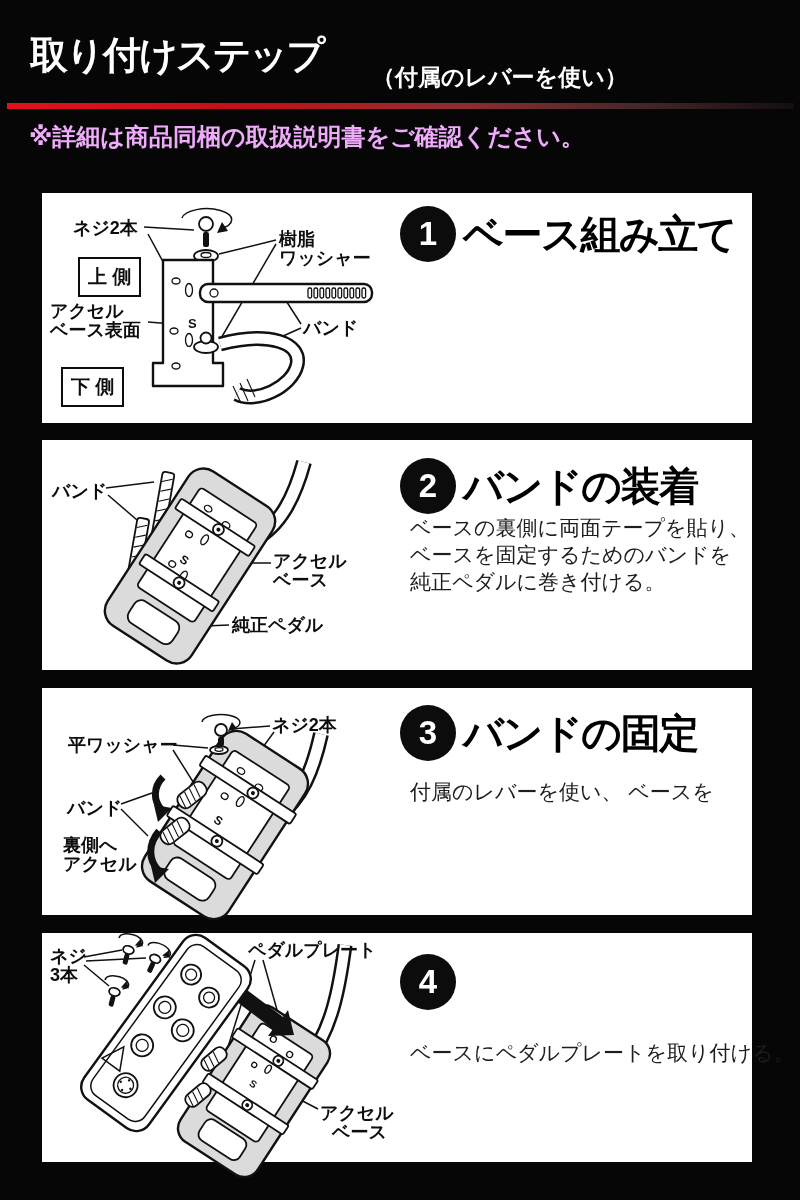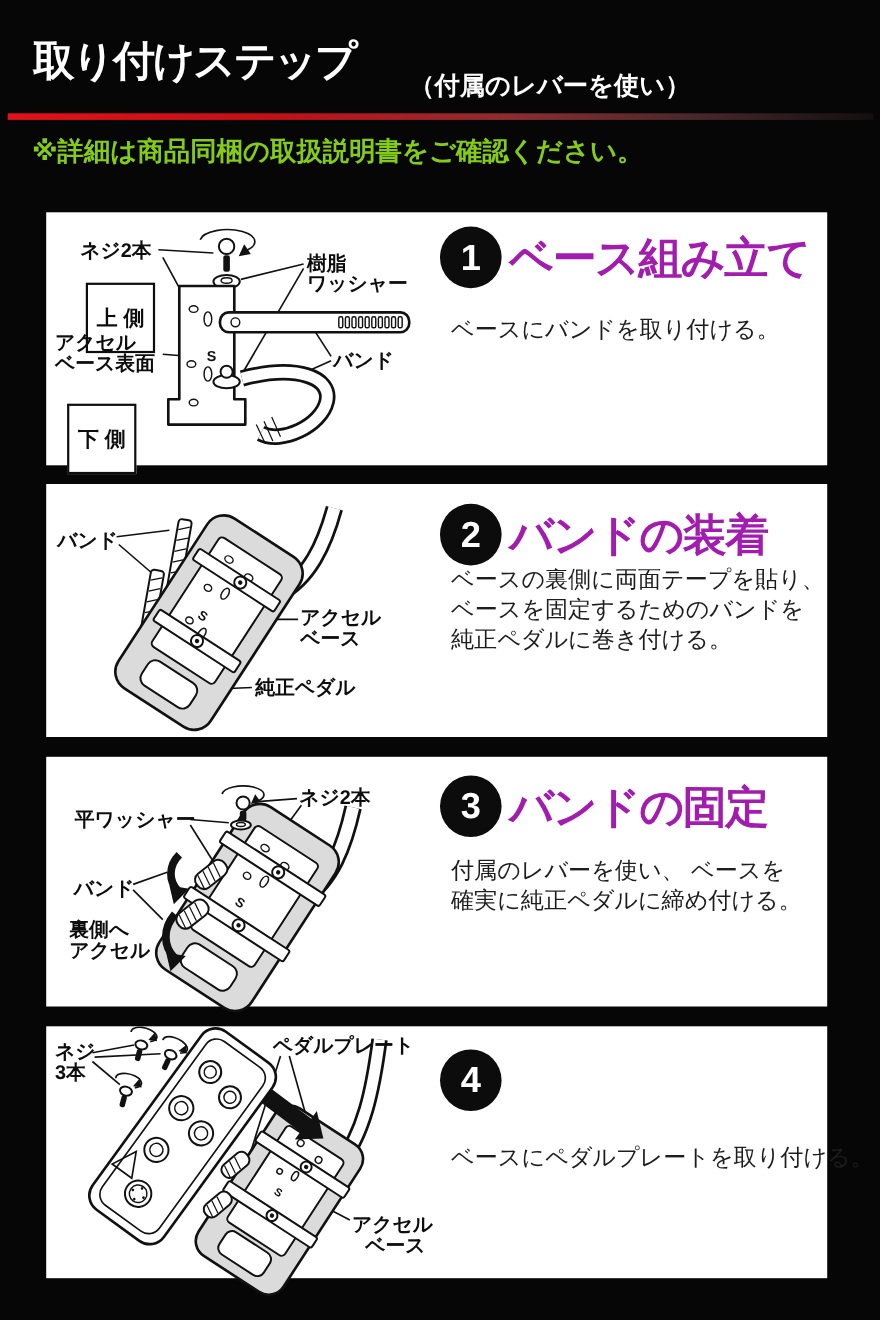--- a/index.html
+++ b/index.html
@@ -6,33 +6,33 @@
   .page{position:relative;width:800px;height:1200px;background:#060606;overflow:hidden;
         font-family:"Liberation Sans","DejaVu Sans",sans-serif;}
   
   .main-title{position:absolute;left:30px;top:30px;font-size:38px;font-weight:900;
               color:#ffffff;letter-spacing:-2px;white-space:nowrap;}
   .sub-title{position:absolute;left:372px;top:62px;font-size:23px;font-weight:800;
              color:#ffffff;white-space:nowrap;}
   .red-rule{position:absolute;left:7px;top:103px;width:787px;height:6px;
             background:linear-gradient(90deg,#e21219 0%,#c50f16 30%,#8d2d30 58%,#46272a 80%,#140e0f 100%);}
   .note-line{position:absolute;left:29px;top:121px;font-size:24px;font-weight:800;
-             color:#84cc16;white-space:nowrap;}
+             color:#f0abfc;white-space:nowrap;}
   
   .panel{position:absolute;left:42px;width:710px;background:#ffffff;}
   .p1{top:193px;height:230px;} .p2{top:440px;height:230px;}
   .p3{top:688px;height:227px;} .p4{top:933px;height:229px;}
   .step-head{position:absolute;left:358px;display:flex;align-items:center;gap:7px;}
   .num-badge{width:56px;height:56px;border-radius:50%;background:#0c0c0c;color:#ffffff;
              font-size:33px;font-weight:800;display:flex;align-items:center;justify-content:center;flex:0 0 56px;}
-  .step-title{font-size:40px;font-weight:900;color:#a21caf;letter-spacing:-1.5px;white-space:nowrap;}
+  .step-title{font-size:40px;font-weight:900;color:#000000;letter-spacing:-1.5px;white-space:nowrap;}
   .desc{position:absolute;left:368px;font-size:21px;line-height:27px;font-weight:500;
         color:#1d1d1d;white-space:nowrap;}
   .lbl{position:absolute;font-size:18px;line-height:19px;font-weight:700;color:#0d0d0d;white-space:nowrap;}
-  .lbl-box{position:absolute;border:2.5px solid #0d0d0d;background:#fff;padding:17px 8px;
+  .lbl-box{position:absolute;border:2.5px solid #0d0d0d;background:#fff;padding:5px 8px;
            font-size:19px;font-weight:800;color:#0d0d0d;white-space:nowrap;}
   
   .illus{position:absolute;left:0;top:0;overflow:visible;}
   .o25{fill:#fff;stroke:#111;stroke-width:2.4;stroke-linejoin:round;}
   .o2{fill:#fff;stroke:#111;stroke-width:1.8;stroke-linejoin:round;}
   .thin{fill:#fff;stroke:#111;stroke-width:1.3;}
   .gray{fill:#dbdbdb;stroke:#111;stroke-width:2.4;}
   .ln{stroke:#111;stroke-width:1.5;fill:none;}
   .hat{stroke:#111;stroke-width:1.1;fill:none;}
   .blk{fill:#111;stroke:none;}
@@ -118,23 +118,20 @@
     <div class="lbl" style="left:8px;top:109px">
       <div>アクセル</div>
       <div>ベース表面</div>
     </div>
     <div class="lbl" style="left:261px;top:126px">バンド</div>
     <div class="lbl-box" style="left:19px;top:174px">下 側</div>
     <div class="step-head" style="top:13px">
       <div class="num-badge">1</div>
       <div class="step-title">ベース組み立て</div>
     </div>
-    <div class="desc" style="top:93px">
-      <div>ベースにバンドを取り付ける。</div>
-    </div>
   </section>
 
   <section class="panel p2">
     <svg class="illus" width="360" height="230" viewBox="0 0 360 230">
       <g>
         <path class="ln" d="M64 48 L112 42"></path>
           <path class="ln" d="M66 55 L95 80"></path>
         <path class="ln" d="M229 123 L164 123"></path>
           <path class="ln" d="M187 185 L139 187"></path>
       </g>
@@ -249,21 +246,20 @@
     <div class="lbl" style="left:21px;top:148px">
       <div>裏側へ</div>
       <div>アクセル</div>
     </div>
     <div class="step-head" style="top:17px">
       <div class="num-badge">3</div>
       <div class="step-title">バンドの固定</div>
     </div>
     <div class="desc" style="top:90px">
       <div>付属のレバーを使い、 ベースを</div>
-      <div>確実に純正ペダルに締め付ける。</div>
     </div>
   </section>
 
   <section class="panel p4">
     <svg class="illus" width="400" height="229" viewBox="0 0 400 229">
       <g>
         <path class="ln" d="M42 24 L80 17"></path>
           <path class="ln" d="M44 28 L104 25"></path>
           <path class="ln" d="M42 32 L67 53"></path>
         <path class="ln" d="M213 27 L186 114"></path>

